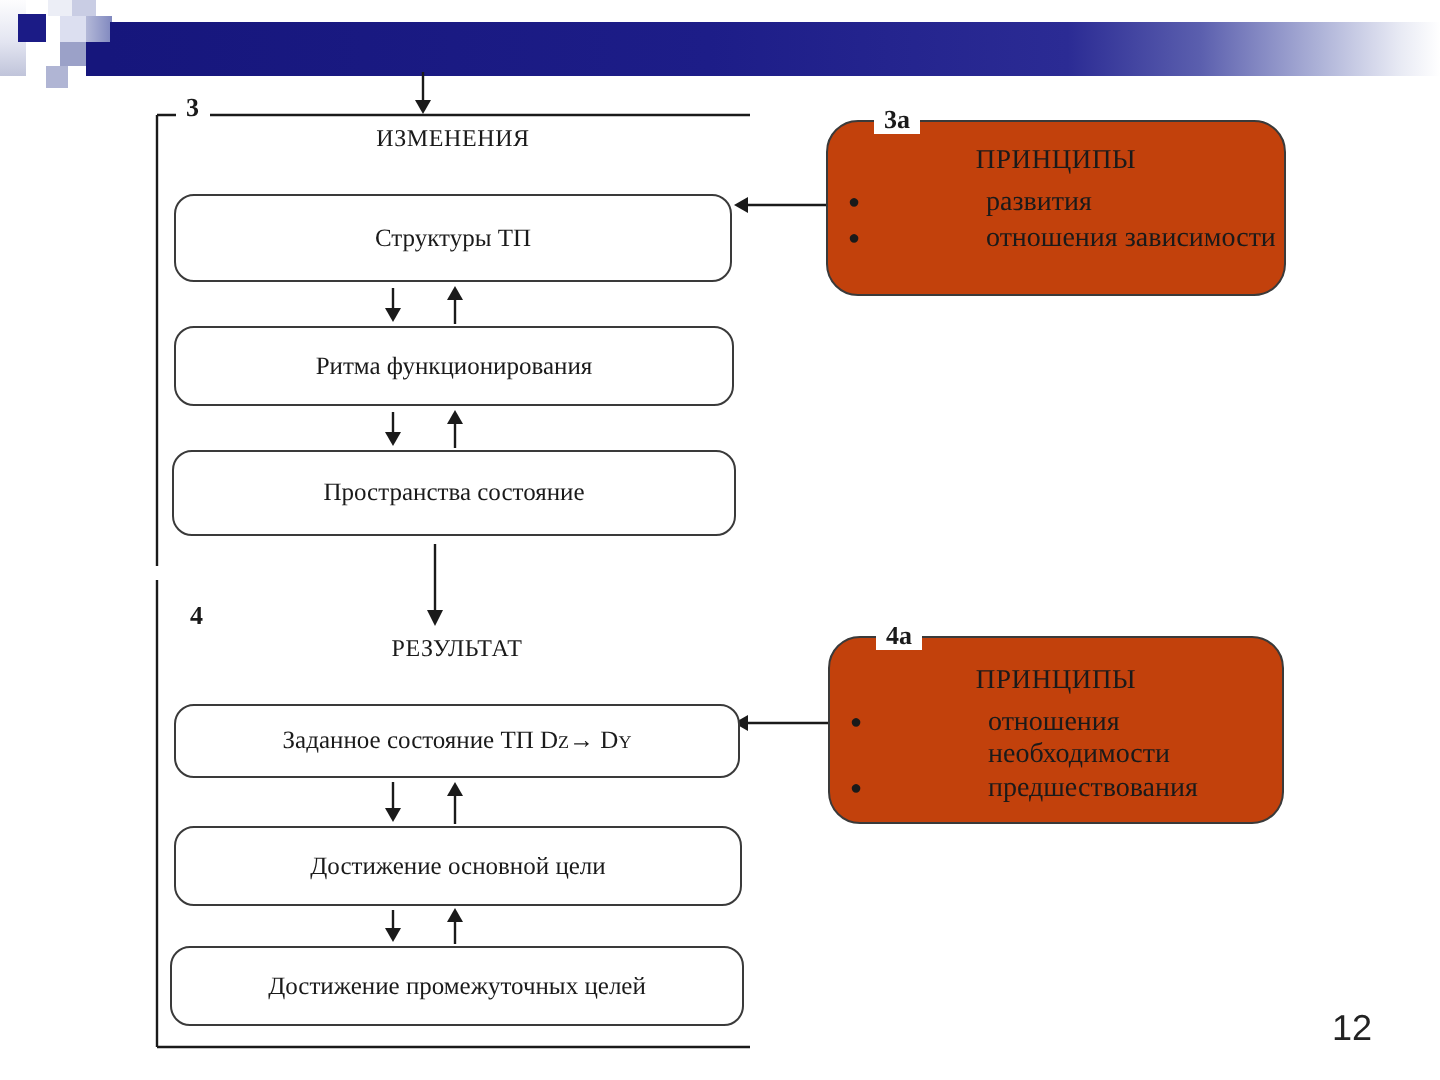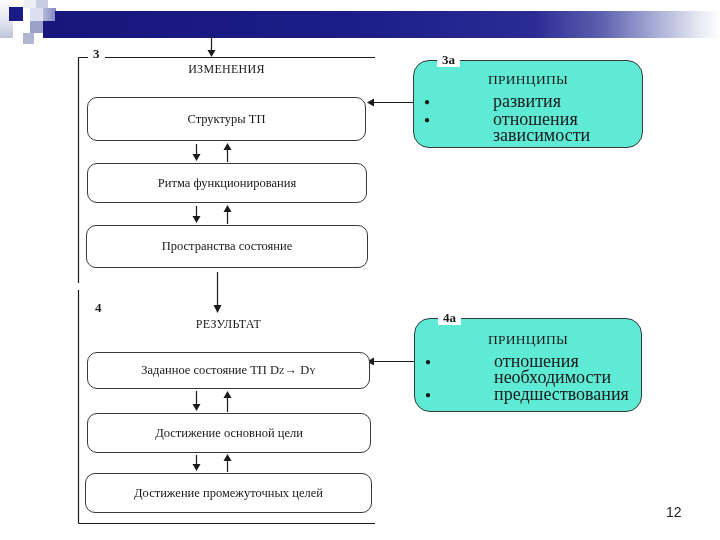--- a/index.html
+++ b/index.html
@@ -19,29 +19,29 @@
   svg.connectors polygon { fill:#1a1a1a; }
   
   .sec-label { position:absolute; z-index:5; background:#fff; padding:0 5px;
     font-size:13px; font-weight:bold; line-height:15px; }
   .sec-title { position:absolute; z-index:2; text-align:center; font-size:12px;
     letter-spacing:0.3px; }
   .fbox { position:absolute; z-index:2; background:#fff; border:1px solid #3a3a3a;
     border-radius:10px; display:flex; align-items:center; justify-content:center;
     font-size:12.5px; text-align:center; padding:16px 6px; box-sizing:border-box; }
   .fbox sub { font-size:9px; }
-  .panel { position:absolute; z-index:2; background:#5eead4; border:1px solid #3a3a3a;
+  .panel { position:absolute; z-index:2; background:#c2410c; border:1px solid #3a3a3a;
     border-radius:16px; box-sizing:border-box; }
   .panel-title { text-align:center; font-size:13.5px; letter-spacing:0.3px; }
   .bullets { list-style:none; margin:6px 0 0 0; padding:0 0 0 10px; }
   .bullets li { display:flex; align-items:flex-start; margin-bottom:2px; }
   .dot { font-size:10px; line-height:16px; width:10px; flex:0 0 auto; }
-  .btxt { font-size:18px; line-height:15.5px; margin-left:11px;padding-left:48px; }
+  .btxt { font-size:14px; line-height:15.5px; margin-left:11px;padding-left:48px; }
   .page-number { position:absolute; font-family:"Liberation Sans","DejaVu Sans",sans-serif;
-    font-size:14px; color:#222; }
+    font-size:18px; color:#222; }
 </style>
 </head>
 <body>
 
 <div class="slide">
 
   <div>
     <div class="deco-strip"></div>
     <div class="sq" style="left:24px;top:0;width:12px;height:8px;background:#eceef6;"></div>
     <div class="sq" style="left:36px;top:0;width:12px;height:9px;background:#c9cde4;"></div>

